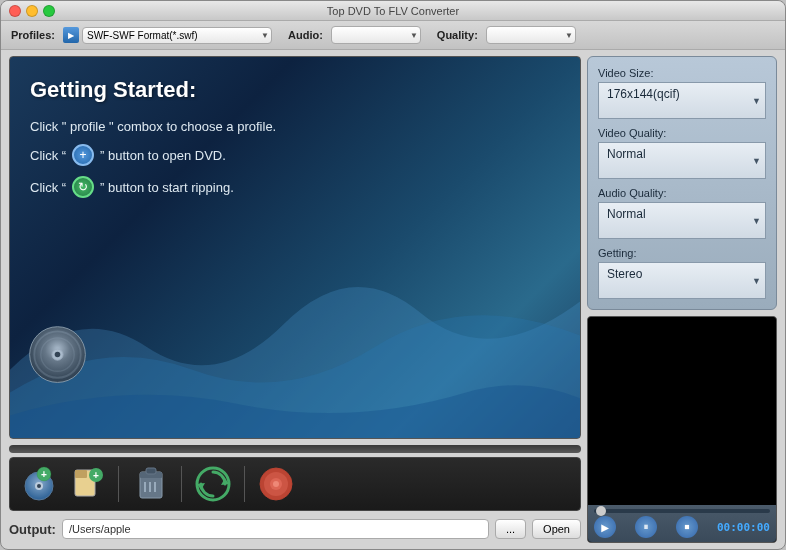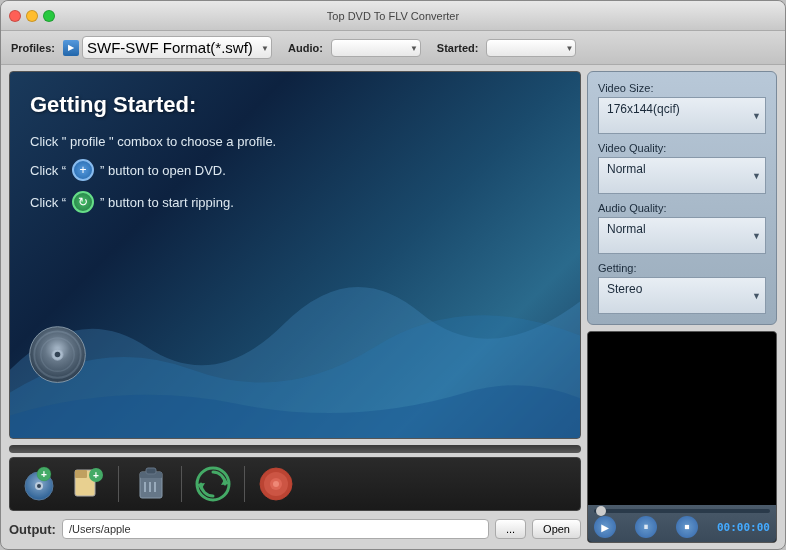--- a/index.html
+++ b/index.html
@@ -16,21 +16,21 @@
       height: 550px;
       background: #d4d4d4;
       border-radius: 8px;
       border: 1px solid #888;
       display: flex;
       flex-direction: column;
     }
     .title-bar {
       background: linear-gradient(to bottom, #e8e8e8, #c8c8c8);
       border-radius: 8px 8px 0 0;
-      height: 30px;
+      height: 20px;
       display: flex;
       align-items: center;
       padding: 8px 8px;
       border-bottom: 1px solid #aaa;
       position: relative;
     }
     .window-buttons {
       display: flex;
       gap: 5px;
     }
@@ -359,36 +359,36 @@
       <div class="win-btn max"></div>
     </div>
     <span class="title-text">Top DVD To FLV Converter</span>
   </div>
 
   <div class="toolbar">
     <span class="toolbar-label">Profiles:</span>
     <div style="display:flex;align-items:center;gap:3px;">
       <span style="background:linear-gradient(to bottom,#5599dd,#2266aa);width:16px;height:16px;border-radius:2px;display:inline-flex;align-items:center;justify-content:center;font-size:8px;color:white;flex-shrink:0;">▶</span>
       <div class="select-wrapper">
-        <select style="background:linear-gradient(to bottom,#fff,#e8e8e8);border:1px solid #aaa;border-radius:4px;padding:2px 18px 2px 4px;font-size:15px;width:190px;appearance:none;-webkit-appearance:none;">
+        <select style="background:linear-gradient(to bottom,#fff,#e8e8e8);border:1px solid #aaa;border-radius:4px;padding:2px 18px 2px 4px;font-size:10px;width:190px;appearance:none;-webkit-appearance:none;">
           <option>SWF-SWF Format(*.swf)</option>
           <option>FLV Format</option>
           <option>MP4 Format</option>
         </select>
         <span class="select-arrow">▼</span>
       </div>
     </div>
     <span class="toolbar-label" style="margin-left:8px;">Audio:</span>
     <div class="select-wrapper">
       <select style="background:linear-gradient(to bottom,#fff,#e8e8e8);border:1px solid #aaa;border-radius:4px;padding:2px 18px 2px 4px;font-size:11px;width:90px;appearance:none;-webkit-appearance:none;">
         <option></option><option>Stereo</option><option>Mono</option>
       </select>
       <span class="select-arrow">▼</span>
     </div>
-    <span class="toolbar-label" style="margin-left:8px;">Started:</span>
+    <span class="toolbar-label" style="margin-left:8px;">Quality:</span>
     <div class="select-wrapper">
       <select style="background:linear-gradient(to bottom,#fff,#e8e8e8);border:1px solid #aaa;border-radius:4px;padding:2px 18px 2px 4px;font-size:11px;width:90px;appearance:none;-webkit-appearance:none;">
         <option></option><option>None</option><option>Track 1</option>
       </select>
       <span class="select-arrow">▼</span>
     </div>
   </div>
 
   <div class="main-content">
 

